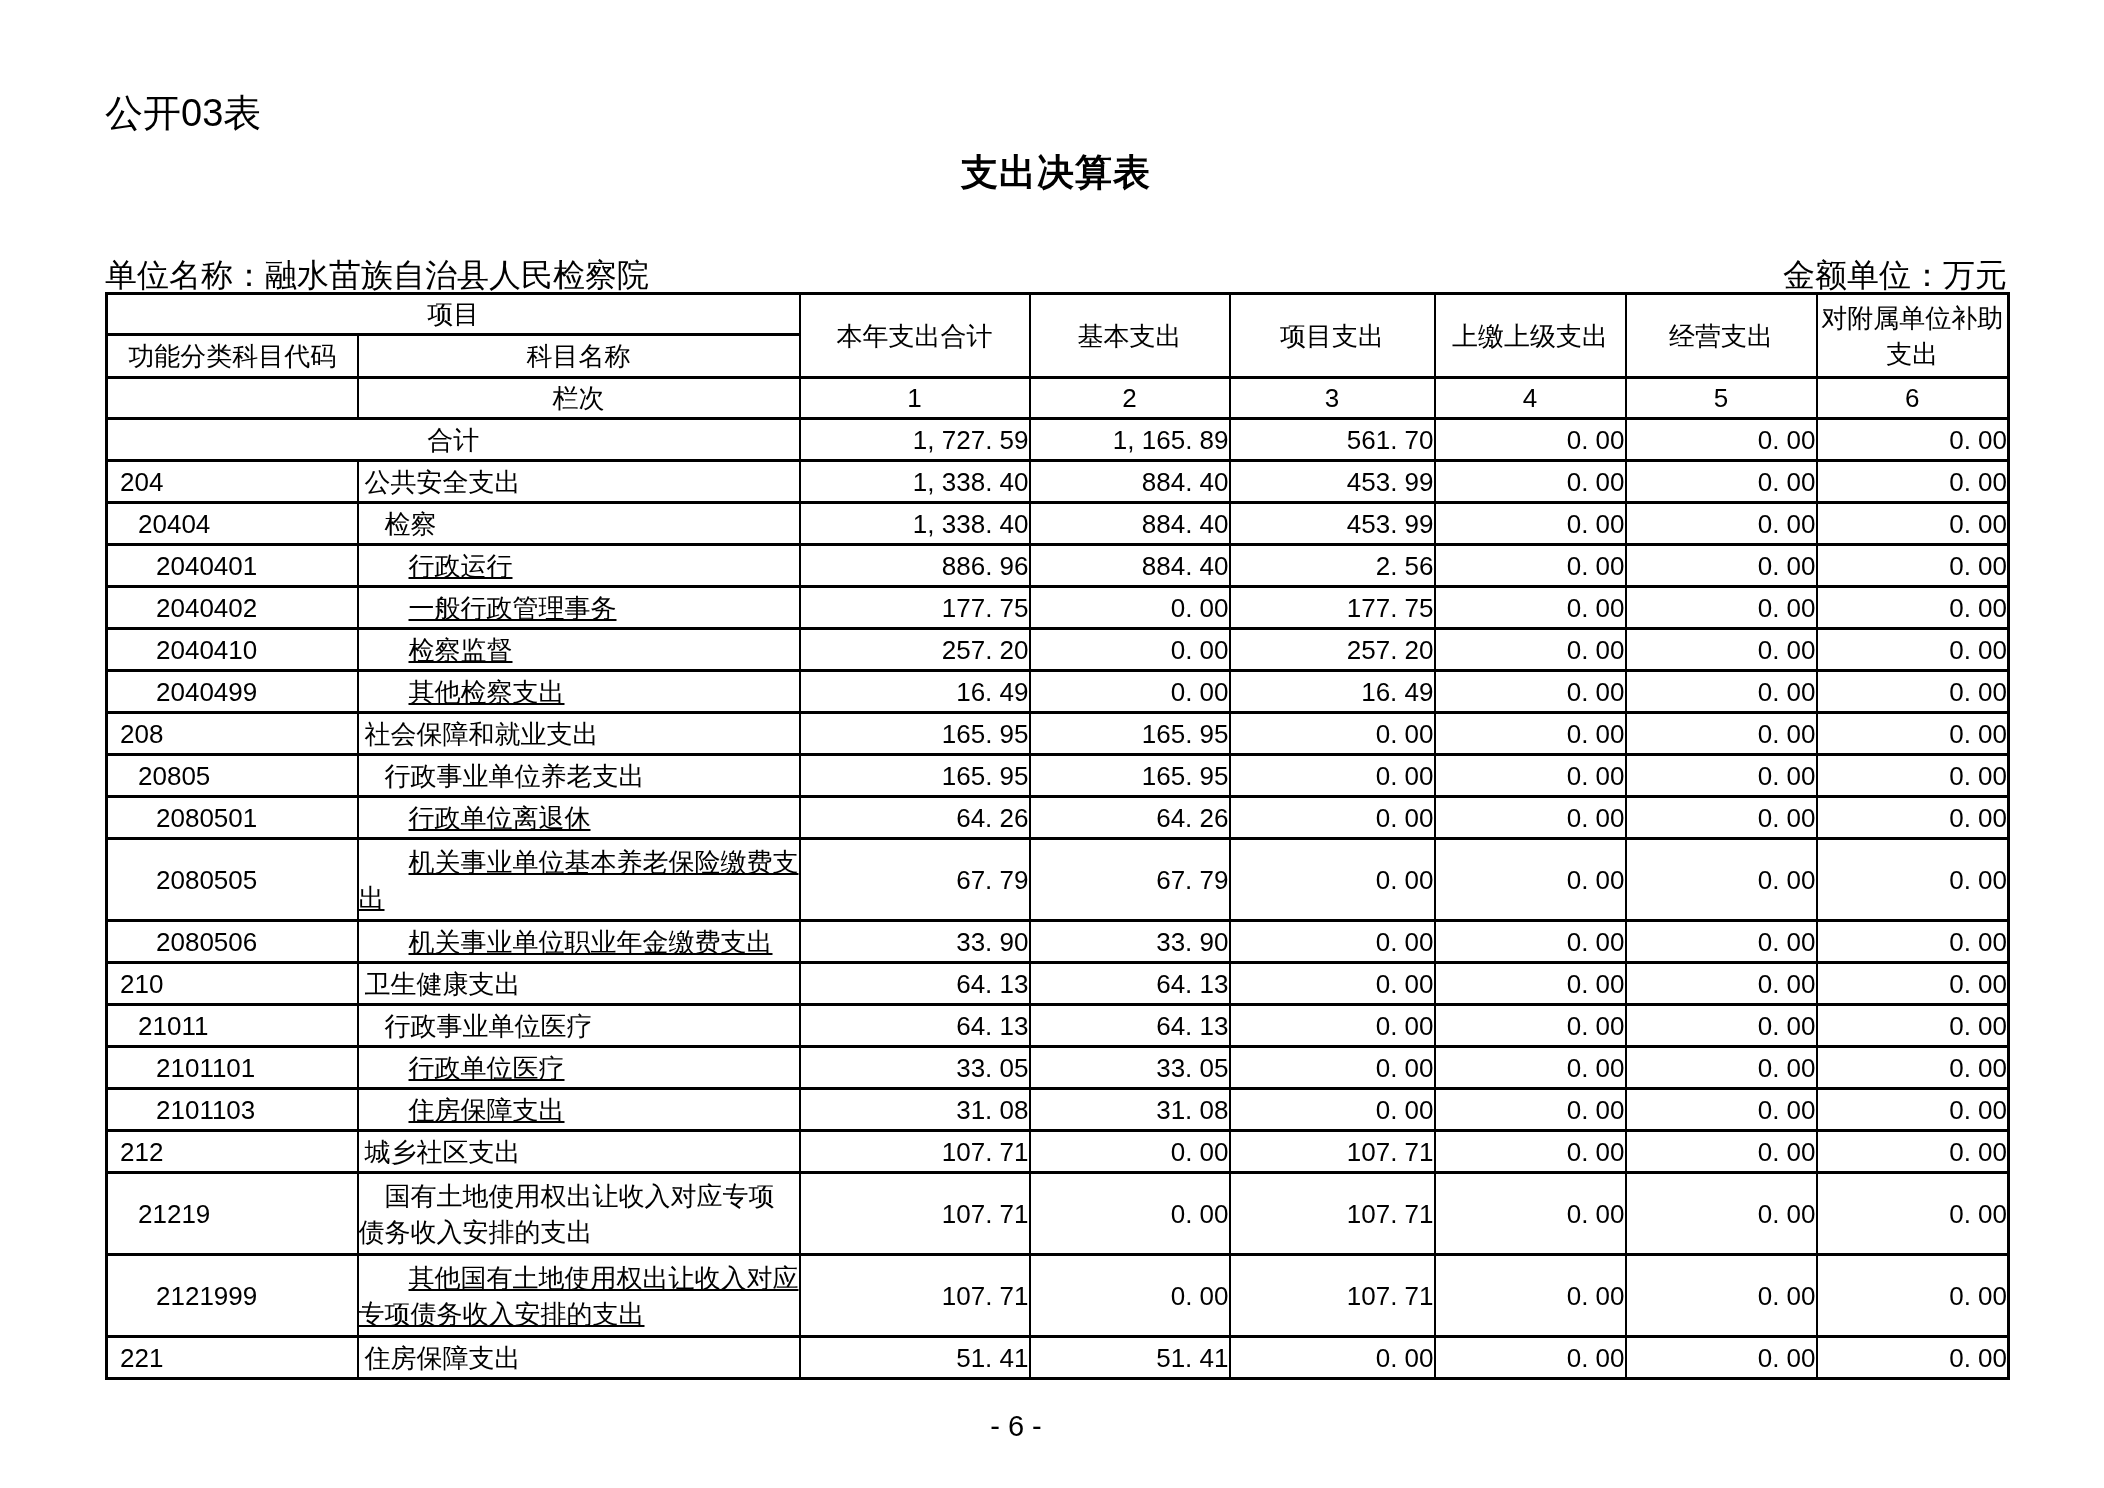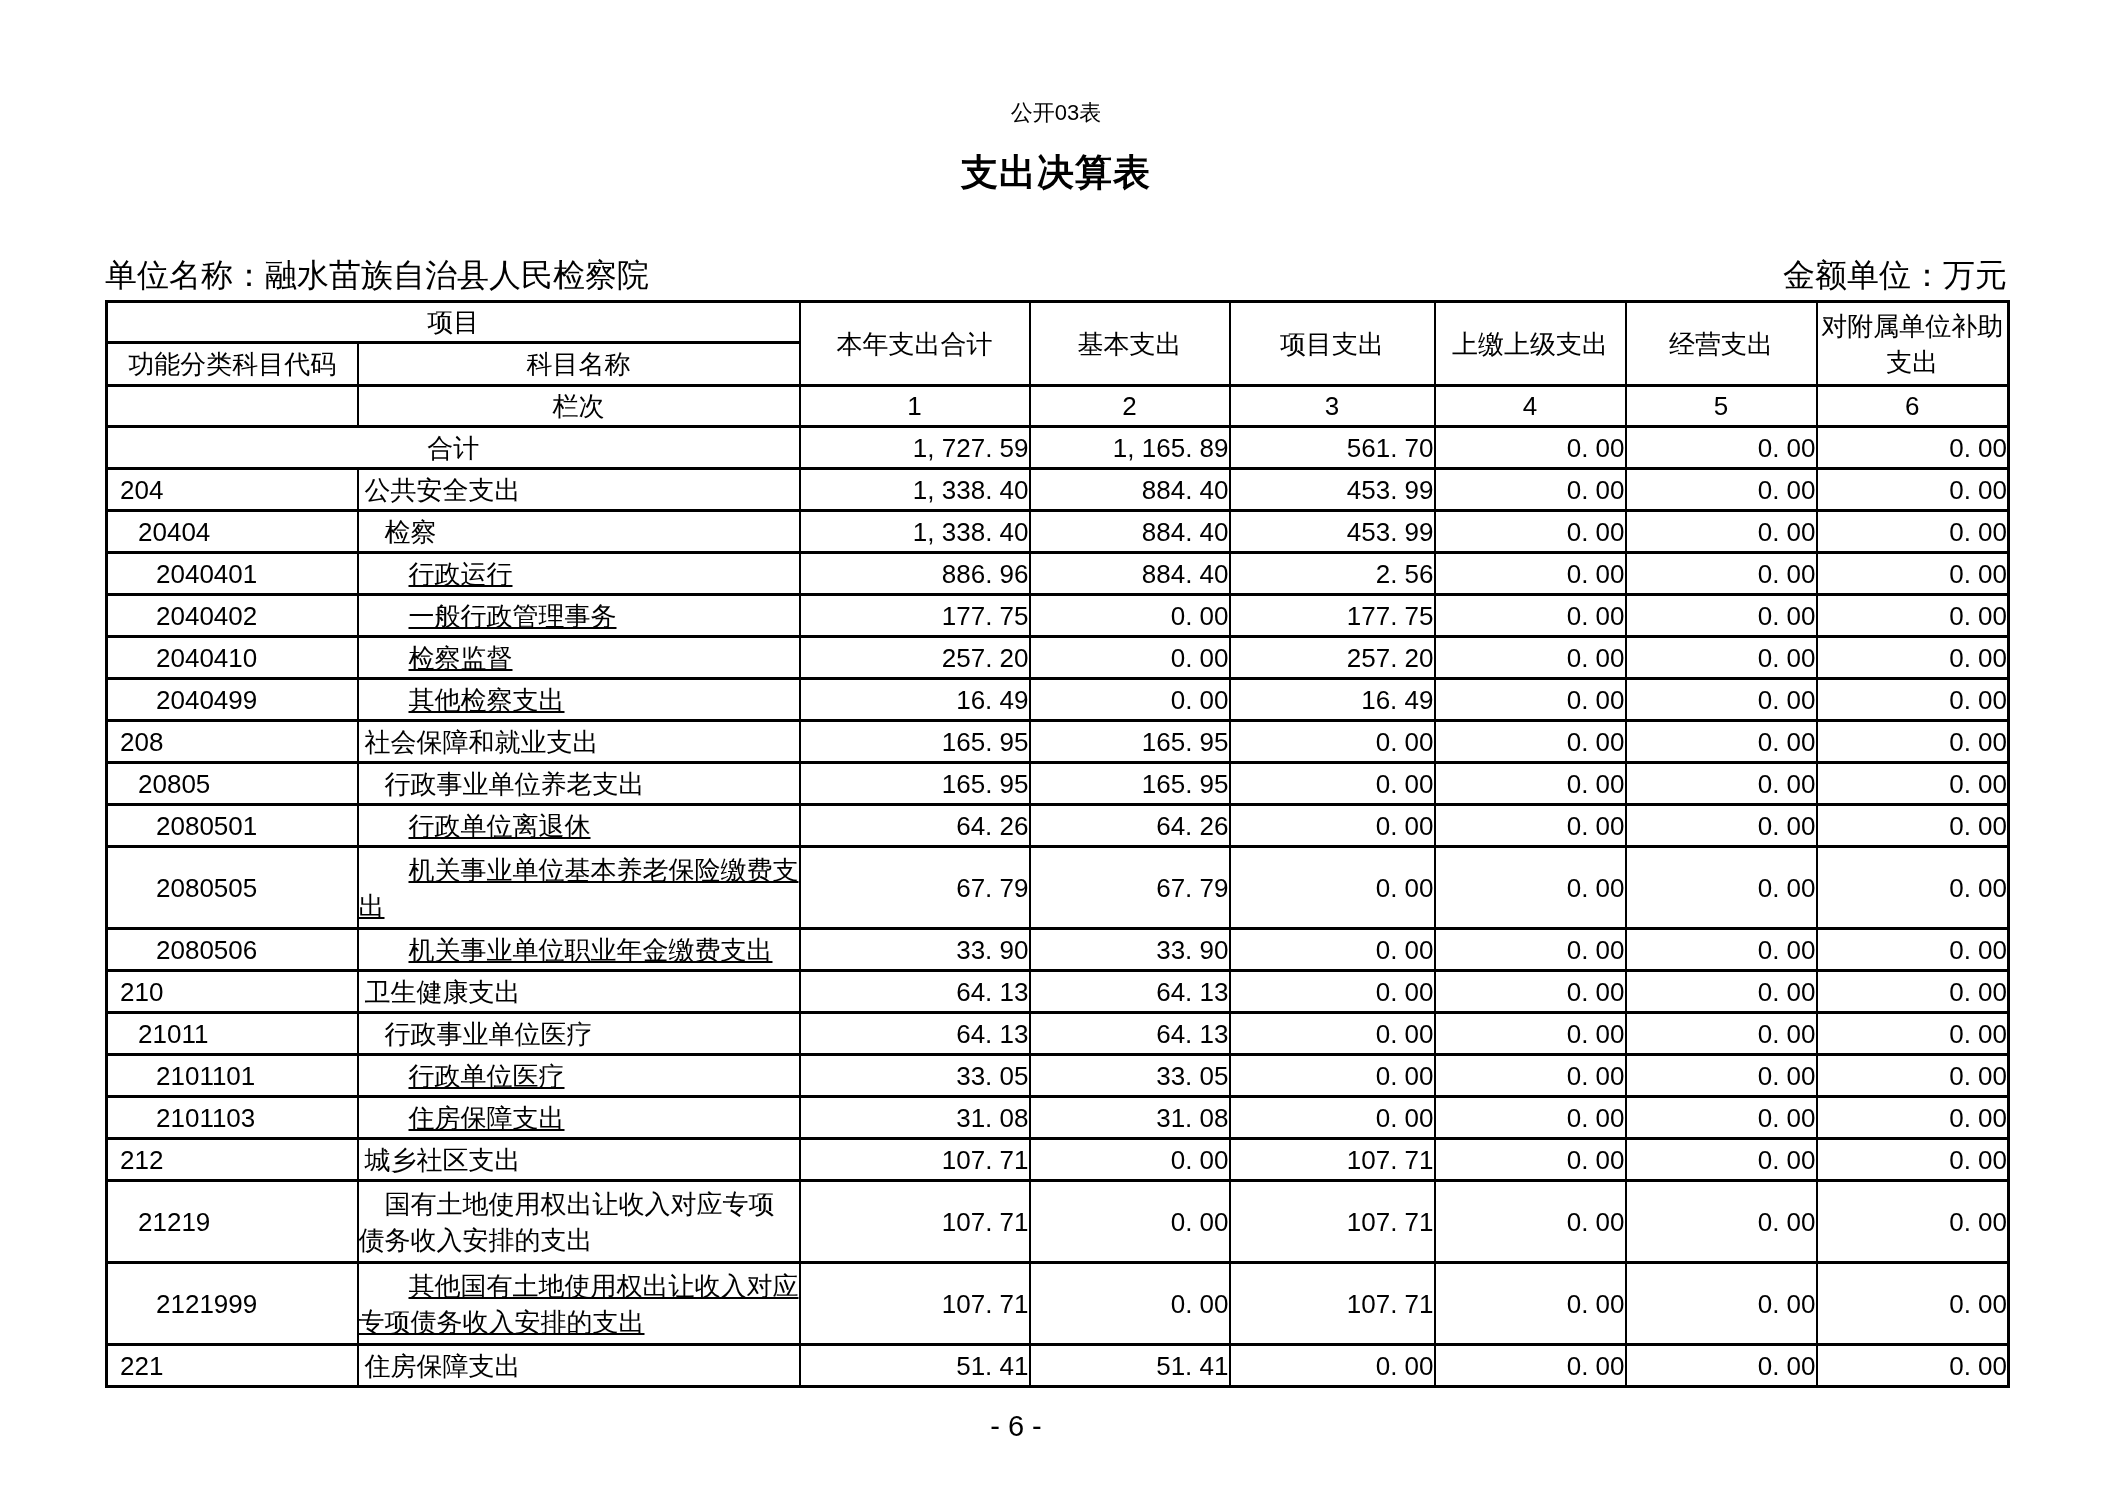--- a/index.html
+++ b/index.html
@@ -16,41 +16,40 @@
     width: 2104px;
     height: 1488px;
     overflow: hidden;
   }
   .content {
     width: 1902px;
     margin-left: 105px;
   }
   .form-label {
     padding-top: 96px;
-    text-align: center;
-    font-size: 22px;
+    text-align: left;
+    font-size: 38px;
     line-height: 34px;
   }
   .doc-title {
     margin-top: 18px;
     text-align: center;
     font-size: 37px;
     font-weight: bold;
     letter-spacing: 1px;
   }
   .meta-line {
     margin-top: 60px;
     display: flex;
     justify-content: space-between;
     align-items: flex-end;
     font-size: 32px;
     line-height: 34px;
   }
   table.report {
-    margin-top: 8px;
     width: 1902px;
     table-layout: fixed;
     border-collapse: collapse;
     border: 3px solid #000;
     padding-left: 22px;
   }
   table.report th, table.report td {
     border-left: 2px solid #000;
     border-right: 2px solid #000;
     border-top: 3px solid #000;

